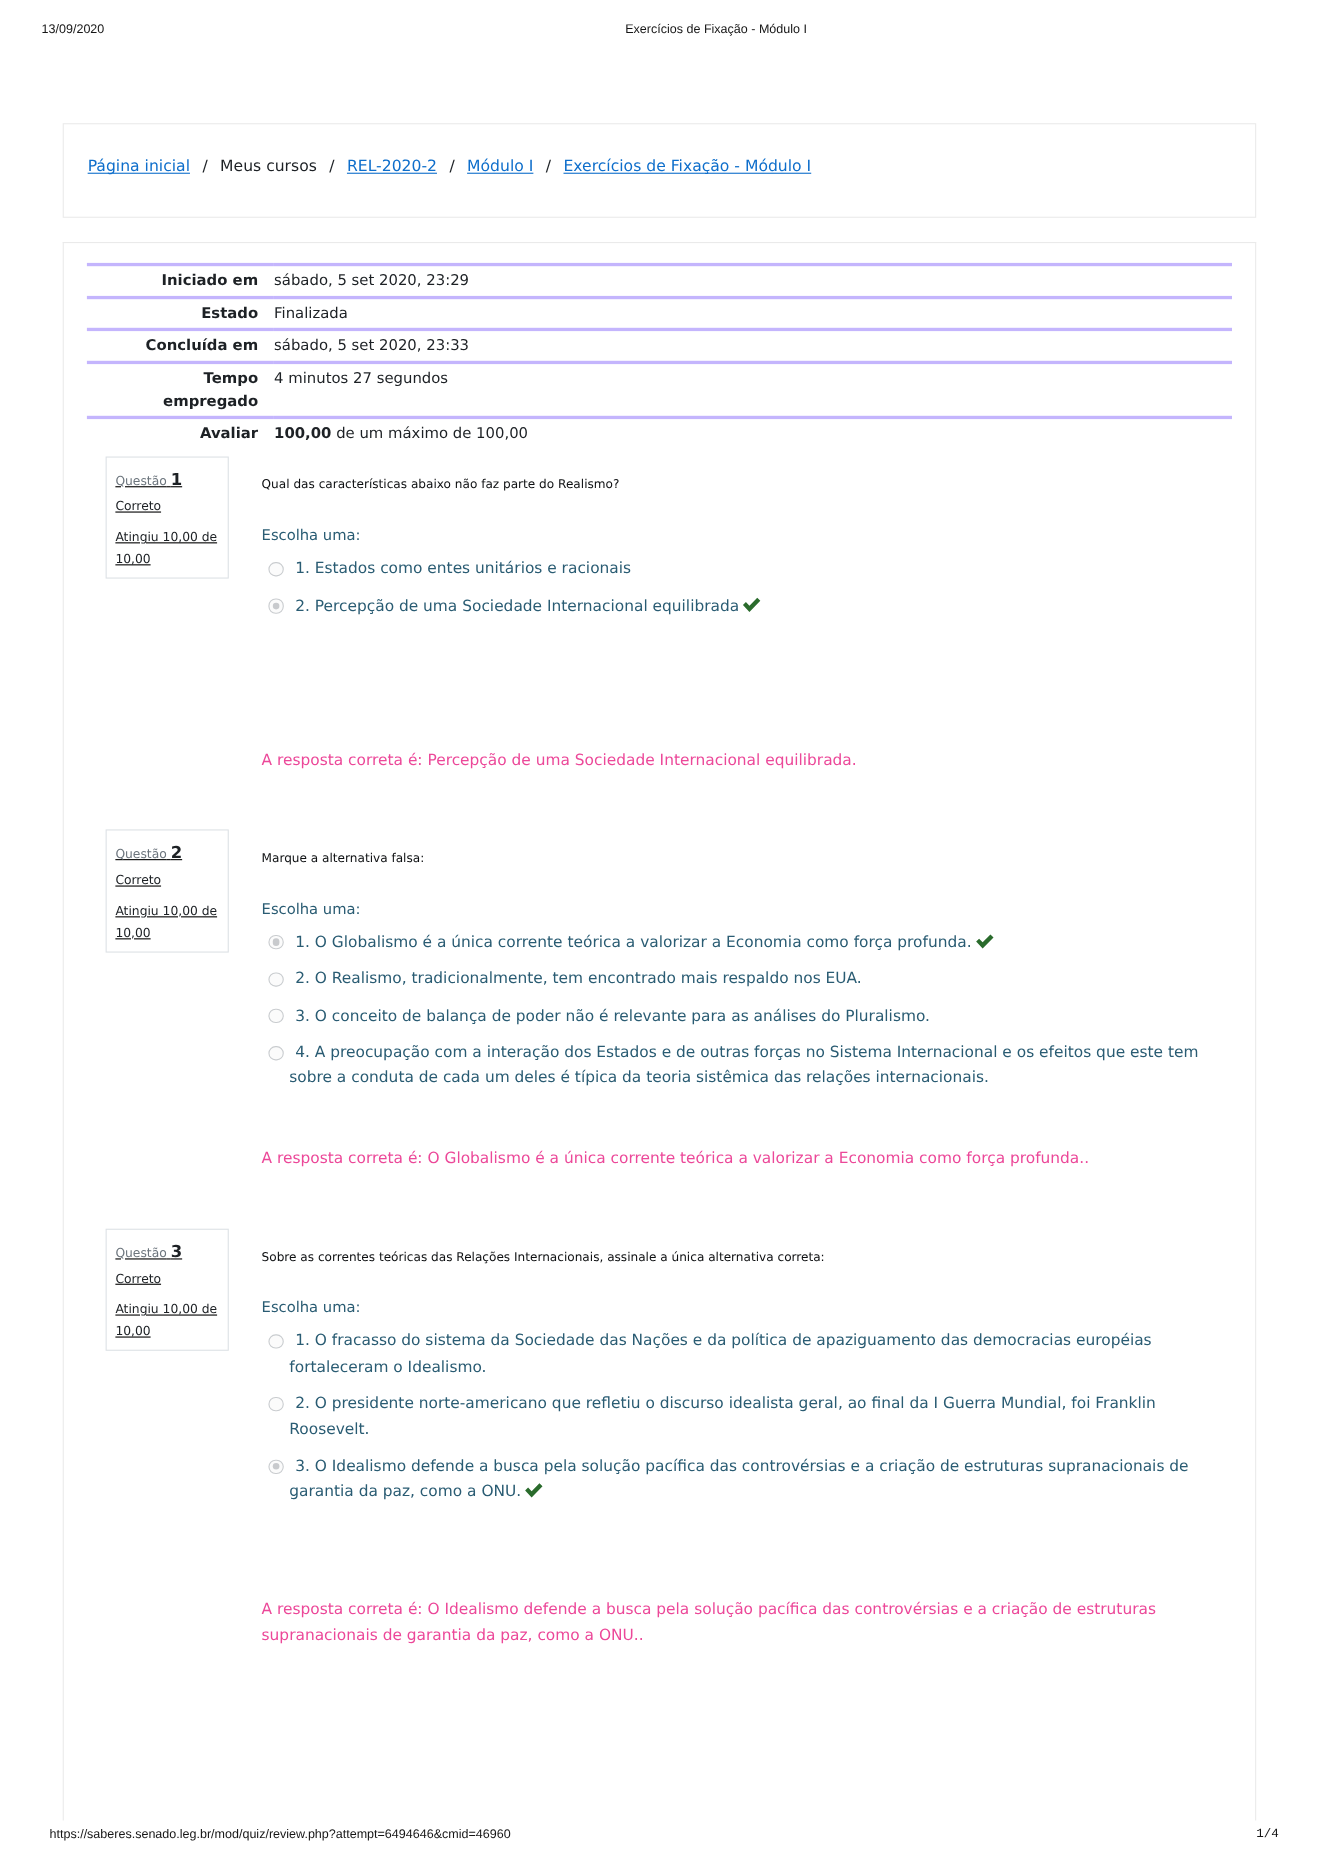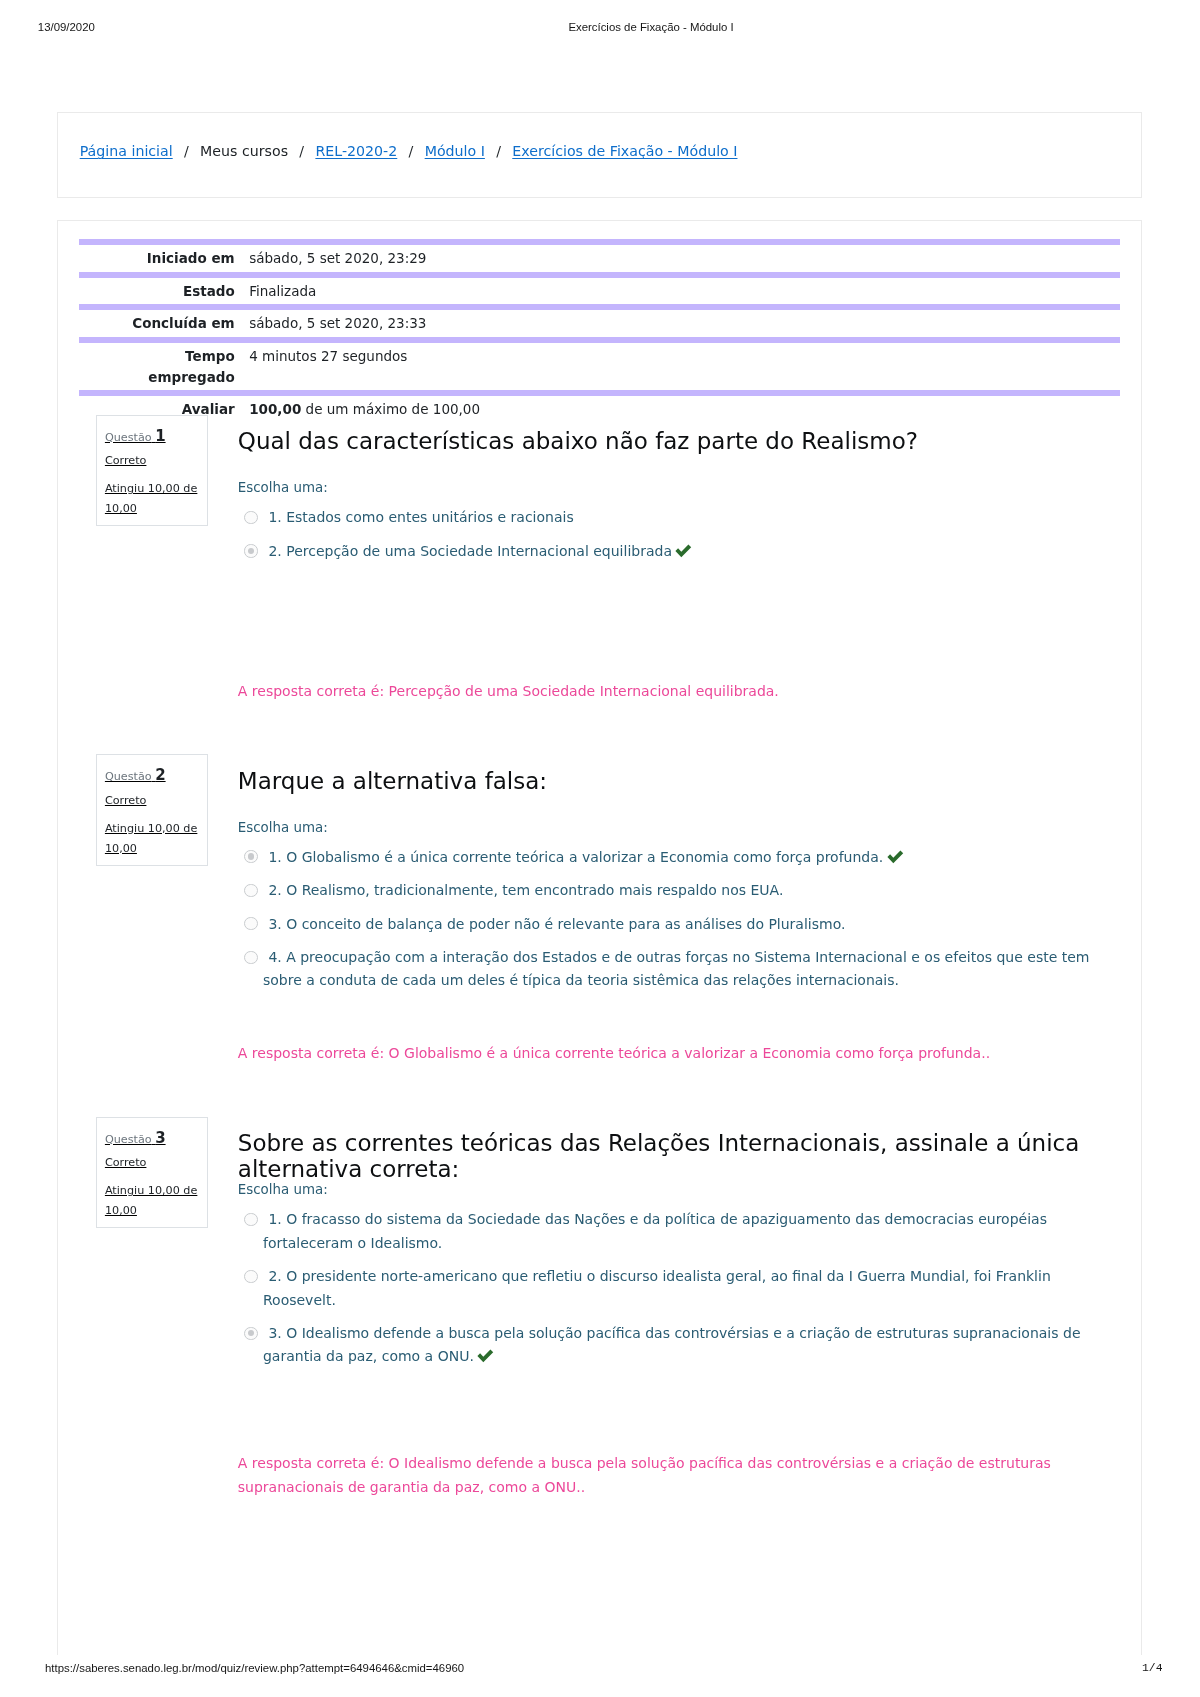--- a/index.html
+++ b/index.html
@@ -29,36 +29,36 @@
   .main-card { top:220px; width:1085px; height:1435px; border-bottom:none; }
 
   
   .breadcrumb { position:absolute; left:21.7px; top:28.4px; font-size:14.2px; line-height:20px; color:#1d2125; white-space:nowrap; }
   .breadcrumb .bc-item { color:#1d2125; }
   .breadcrumb .bc-link { color:#0e6ecb; text-decoration:underline; text-underline-offset:2.3px; text-decoration-thickness:1px;}
   .breadcrumb .bc-sep  { color:#1d2125; padding:0 11.3px; }
 
   
   .summary { position:absolute; left:21px; top:18px; width:1041px; border-collapse:collapse; table-layout:fixed;}
-  .summary td { font-size:13.5px; line-height:21px; padding:3px 0 2.5px; border-top:6px solid #c4b5fd; color:#1d2125; vertical-align:top;}
+  .summary td { font-size:13.5px; line-height:21px; padding:3px 0 2.5px; border-top:3px solid #c4b5fd; color:#1d2125; vertical-align:top;}
   .summary td.lbl { text-align:right; font-weight:bold; padding-right:14.5px; }
   .summary td.lbl > span { display:inline-block; max-width:138px; text-align:right; }
   .summary td.val { padding-left:0; }
   .summary .grade-big { font-weight:bold; }
 
   
   .qbox { position:absolute; left:21.8px; width:1040px; }
   .qinfo { position:absolute; left:16px; top:0; width:112.1px; height:111.5px; border:1px solid #dde1e5; padding:11px 3px 0 8.1px; box-sizing:border-box;text-decoration:underline; }
   .qinfo .qno { font-size:11.2px; color:#6c757d; line-height:19px; white-space:nowrap;}
   .qinfo .qno b { font-size:15px; color:#1d2125; font-weight:bold; }
   .qinfo .qstate { font-size:11.2px; color:#1d2125; line-height:19px; margin-top:4.5px;}
   .qinfo .qgrade { font-size:11.2px; color:#1d2125; line-height:20px; margin-top:9px;}
 
   .qcontent { position:absolute; left:158px; top:13.6px; width:862px; }
-  .qtext { font-size:23px; line-height:26px; color:#0d0f11; }
+  .qtext { font-size:11px; line-height:26px; color:#0d0f11; }
   .qprompt { font-size:13.4px; color:#2a5c73; margin-top:0; line-height:20px; position:absolute; top:50px;}
   .answers { position:absolute; top:78px; width:862px;}
   .ans:first-child { margin-top:0; }
   .ans { position:relative; padding-left:25.2px; text-indent:5.4px; font-size:14px; line-height:23.3px; color:#2a5c73; margin-top:10.2px; }
   .ans .radio { position:absolute; left:6.7px; top:4.5px; width:13.2px; height:13.2px; border-radius:50%; border:1.4px solid #c9cccf; background:#fbfbfb; box-sizing:border-box;}
   .ans .radio.on::after { content:""; position:absolute; left:2.1px; top:2.1px; width:6.5px; height:6.5px; border-radius:50%; background:#c8cacd; }
   .ans .tick { display:inline-block; width:17px; height:12px; position:relative; margin-left:3.5px; }
   .ans .tick svg { position:absolute; left:0; top:0; }
   .feedback { font-size:14px; line-height:23.7px; color:#ec4899; position:absolute; }
 </style>

